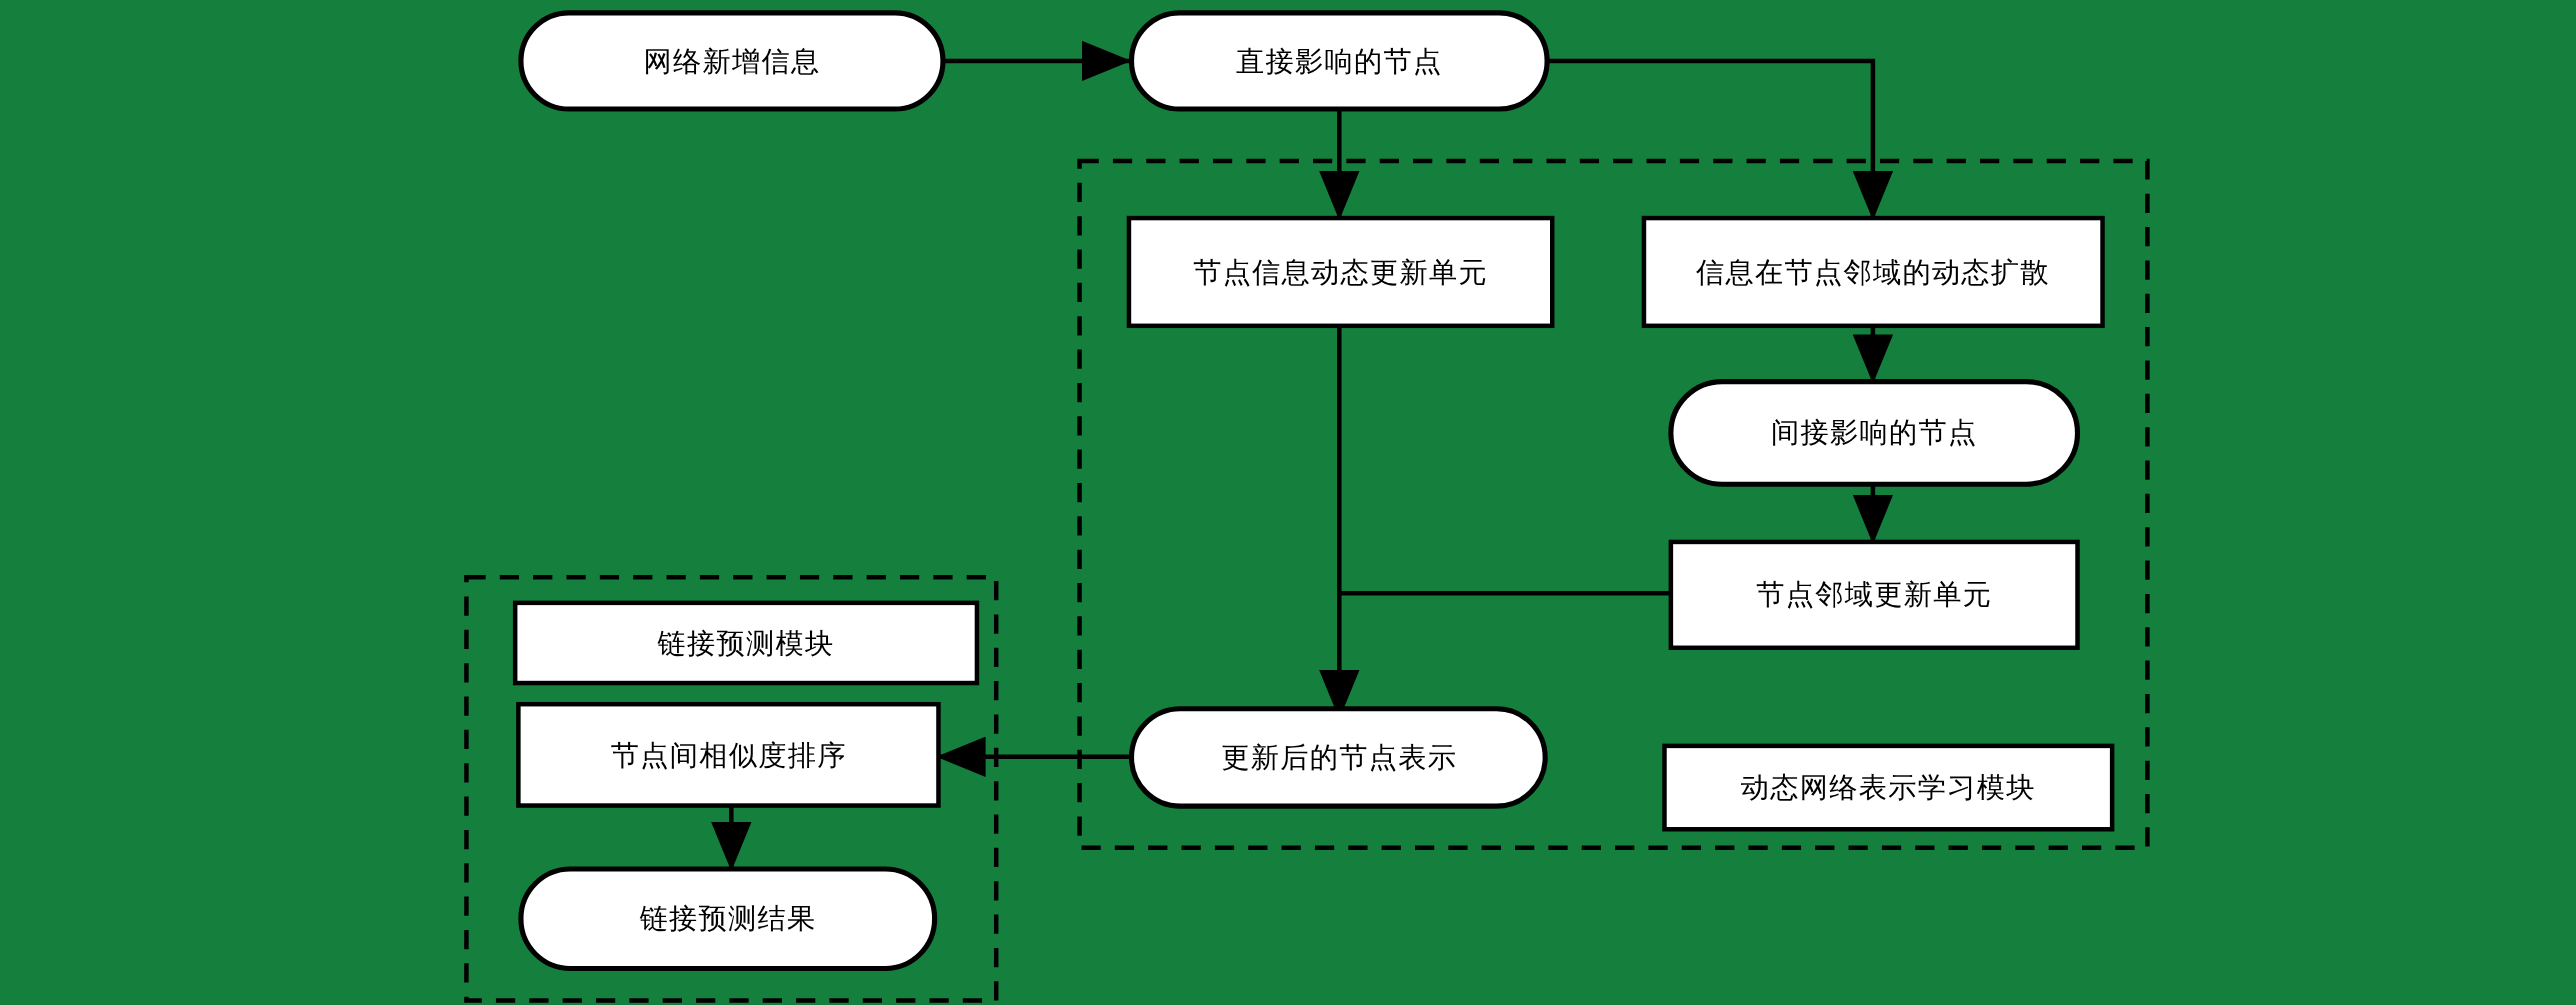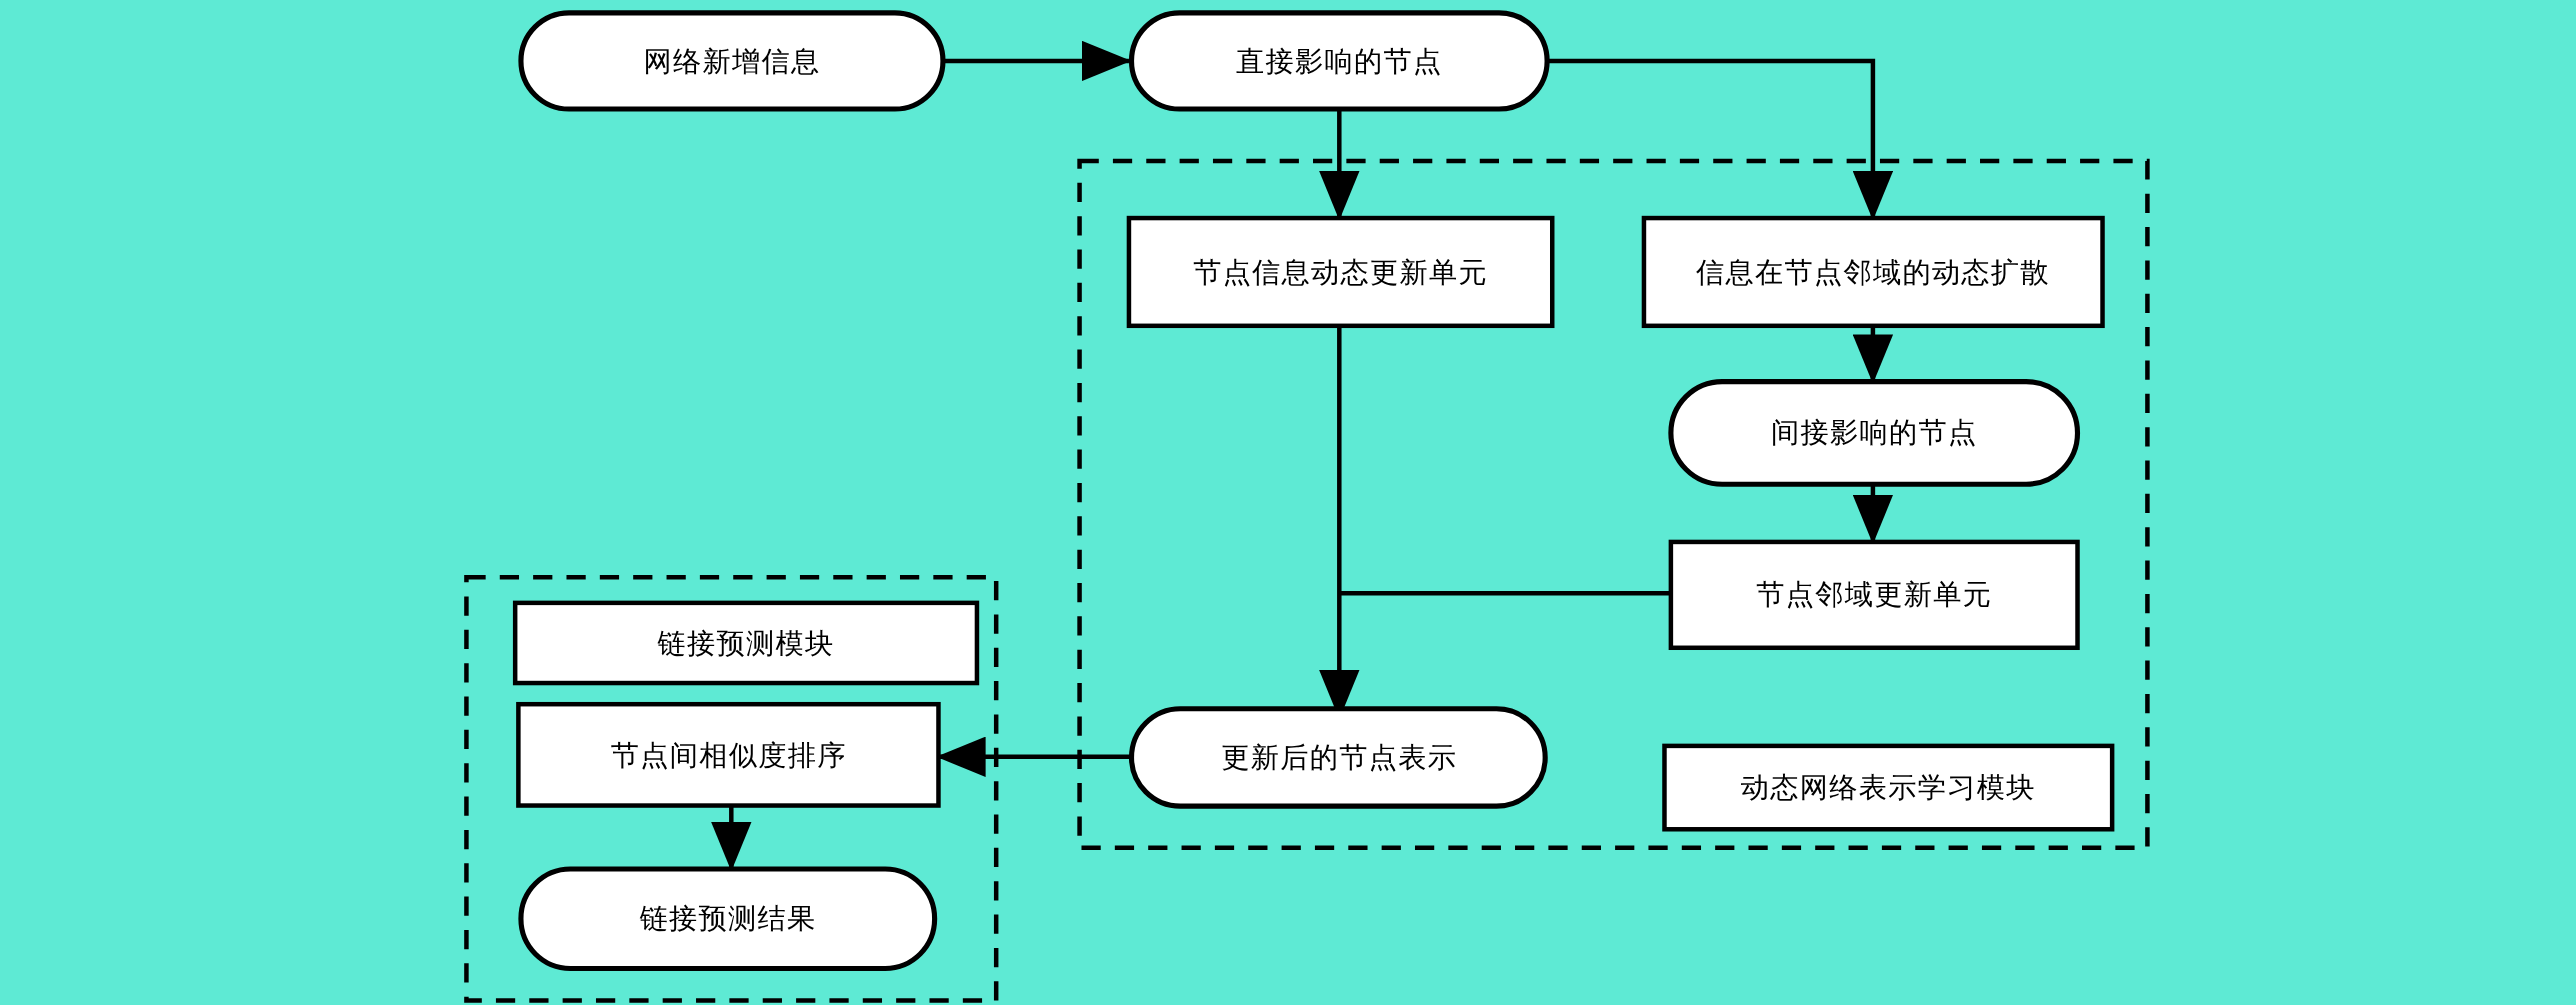--- a/index.html
+++ b/index.html
@@ -4,21 +4,21 @@
 <style>
   html, body {
     margin: 0;
     padding: 0;
     background: #ffffff;
   }
   #canvas-wrap {
     position: relative;
     width: 2576px;
     height: 1005px;
-    background: #5eead4;
+    background: #15803d;
     font-family: "DejaVu Sans", "Liberation Sans", sans-serif;
     text-decoration: underline;
   }
   svg.flow {
     display: block;
     width: 2576px;
     height: 1005px;
   }
   .node-shape {
     fill: #ffffff;

